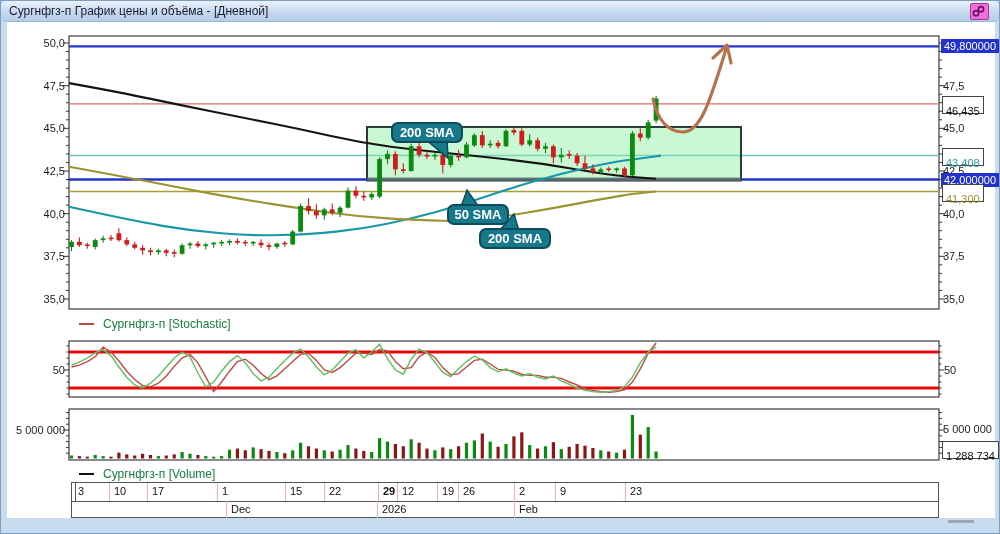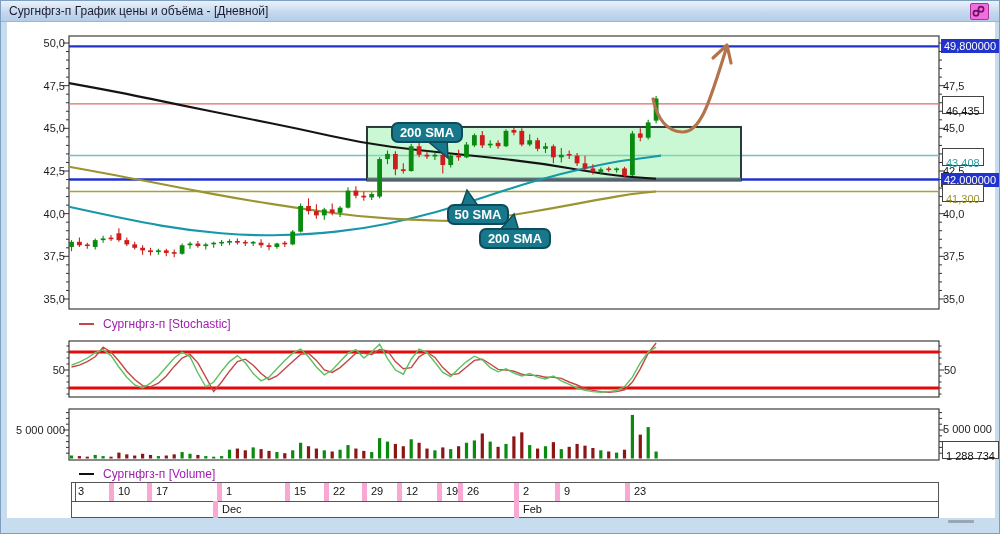--- a/index.html
+++ b/index.html
@@ -1,33 +1,33 @@
 <!DOCTYPE html>
 <html><head>
 <meta charset="utf-8">
 <style>
   html,body{margin:0;padding:0;background:#eef3f9;font-family:"Liberation Sans",sans-serif;}
   .window{position:relative;width:1000px;height:534px;background:#c8dcf0;border:1px solid #7e9fc0;overflow:hidden;box-sizing:border-box;}
   .titlebar{position:absolute;left:0;top:0;width:100%;height:20px;
-    background:linear-gradient(#e9f2fb,#c3d7ee 60%,#b5cde9);border-bottom:1px solid #9ab6d6;}
+    background:linear-gradient(#e9f2fb,#c3d7ee 60%,#b5cde9);border-bottom:1px solid #9ab6d6;border-radius:6px;}
   .title-text{position:absolute;left:8px;top:3px;font-size:12px;color:#1b1b2e;white-space:nowrap;}
   .link-btn{position:absolute;right:10px;top:2px;width:17px;height:15px;background:#f06ede;border:1px solid #a63595;border-radius:2px;}
   .content{position:absolute;left:6px;top:21px;width:988px;height:496px;background:#ffffff;}
   .abs{position:absolute;}
   .ticklabel{position:absolute;font-size:11px;color:#1c1c1c;line-height:14px;height:14px;}
   .t-right{text-align:right;}
   .tag-blue{position:absolute;left:940px;width:59px;height:14px;color:#ffffff;font-size:11px;line-height:14px;padding-left:3px;box-sizing:border-box;white-space:nowrap;overflow:hidden;}
   .tag-box{position:absolute;left:941px;height:15px;background:#ffffff;border:1px solid #444;font-size:11px;line-height:13px;padding:8px 3px;box-sizing:border-box;white-space:nowrap;}
-  .legend{position:absolute;display:flex;align-items:center;font-size:12px;color:#a21caf;}
+  .legend{position:absolute;display:flex;align-items:center;font-size:12px;color:#15803d;}
   .legend .dash{display:inline-block;width:15px;height:2px;margin-right:9px;}
   .callout{position:absolute;background:#17788c;border:2px solid #0d4b5a;border-radius:7px;color:#fff;
     font-size:13px;font-weight:600;text-align:center;box-sizing:border-box;z-index:6;}
   .datestrip{position:absolute;left:70px;top:481px;width:868px;height:36px;border:1px solid #555;box-sizing:border-box;background:#fff;}
   .daterow{position:absolute;left:0;width:100%;overflow:hidden;}
-  .datecell{position:absolute;top:0;height:100%;border-left:5px solid #f9a8d4;box-sizing:border-box;
+  .datecell{position:absolute;top:0;height:100%;border-left:1px solid #f9a8d4;box-sizing:border-box;
     font-size:11px;color:#111;line-height:17px;padding-left:4px;white-space:nowrap;}
   .handle{position:absolute;left:947px;top:519px;width:26px;height:3px;background:#9aa6b2;border-radius:1px;}
 </style>
 </head>
 <body>
 
 <div class="window">
   <div class="titlebar">
     <span class="title-text">Сургнфгз-п График цены и объёма - [Дневной]</span>
     <div class="link-btn">
@@ -429,30 +429,31 @@
   <div class="callout" style="left:478px;top:227px;width:72px;height:21px;line-height:17px">200 SMA</div>
 
   <div class="datestrip">
     <div id="day-row" class="daterow" style="top:0;height:18px;border-bottom:1px solid #555">
         <div class="datecell" style="left: 2px; width: 35px; border-left: none;">3</div>
         <div class="datecell" style="left: 37px; width: 38px;">10</div>
         <div class="datecell" style="left: 75px; width: 70px;">17</div>
         <div class="datecell" style="left: 145px; width: 68px;">1</div>
         <div class="datecell" style="left: 213px; width: 39px;">15</div>
         <div class="datecell" style="left: 252px; width: 38px;">22</div>
-        <div class="datecell" style="left: 290px; width: 35px;">29</div>
+        <div class="datecell" style="left: 306px; width: 35px; font-weight: bold;">29</div>
         <div class="datecell" style="left: 325px; width: 40px;">12</div>
         <div class="datecell" style="left: 365px; width: 38px;">19</div>
         <div class="datecell" style="left: 386px; width: 39px;">26</div>
         <div class="datecell" style="left: 442px; width: 41px;">2</div>
         <div class="datecell" style="left: 483px; width: 70px;">9</div>
         <div class="datecell" style="left: 553px; width: 315px;">23</div>
       </div>
     <div id="month-row" class="daterow" style="top:18px;height:17px">
         <div class="datecell" style="left: 2px; width: 143px; border-left: none;"></div>
-        <div class="datecell" style="left: 141px; width: 160px;">Dec</div>
+        <div class="datecell" style="left: 154px; width: 160px;">Dec</div>
+        <div class="datecell" style="left: 305px; width: 137px;">2026</div>
         <div class="datecell" style="left: 442px; width: 426px;">Feb</div>
       </div>
     <div class="abs" style="left:3px;top:0;width:1px;height:18px;background:#555"></div>
   </div>
 
   <div class="handle"></div>
 </div>
 
 </body></html>

